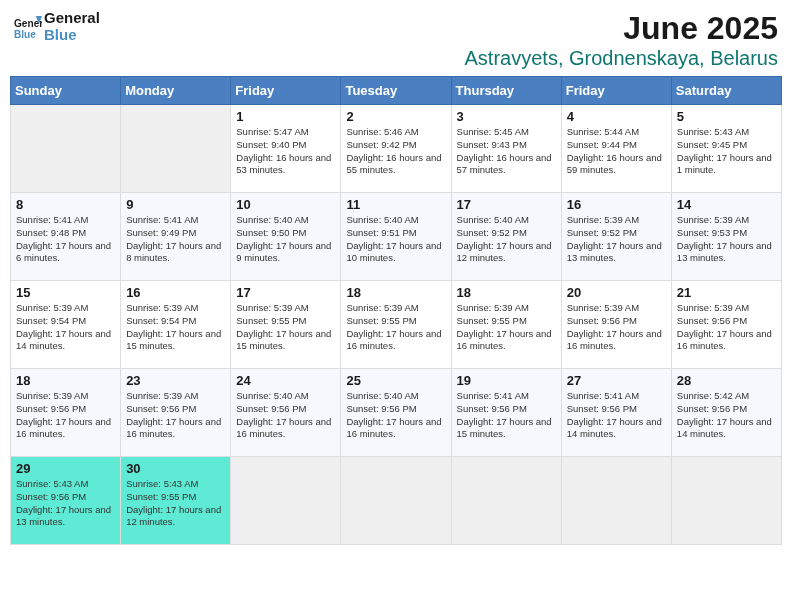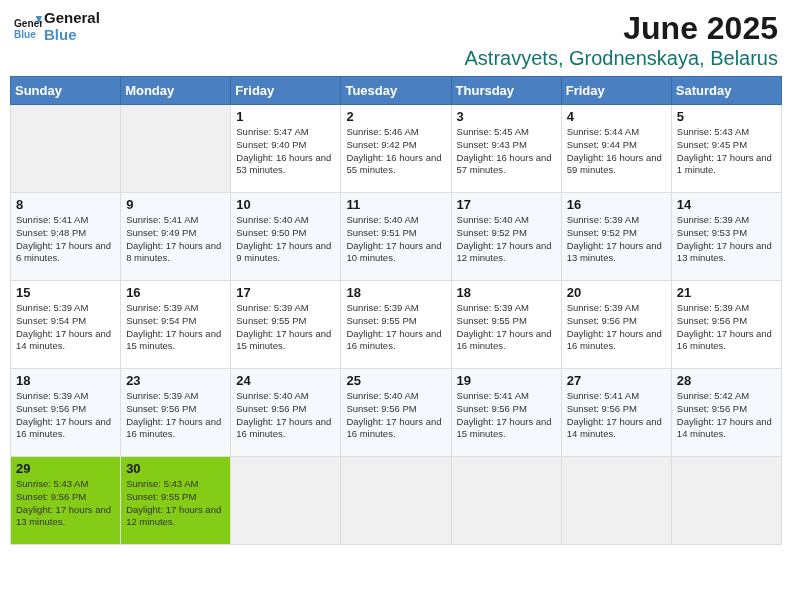--- a/index.html
+++ b/index.html
@@ -60,21 +60,21 @@
       width: calc(100% / 7);
       height: 88px;
       font-size: 10px;
       color: #333;
       background: #fff;
     }
     .calendar tr:nth-child(even) td {
       background: #f5f8fc;
     }
     .calendar tr:last-child td {
-      background: #84cc16;
+      background: #5eead4;
     }
     .day-num {
       font-size: 13px;
       font-weight: bold;
       color: #1a1a1a;
       display: block;
       margin-bottom: 2px;
     }
     .day-info {
       font-size: 9.5px;

